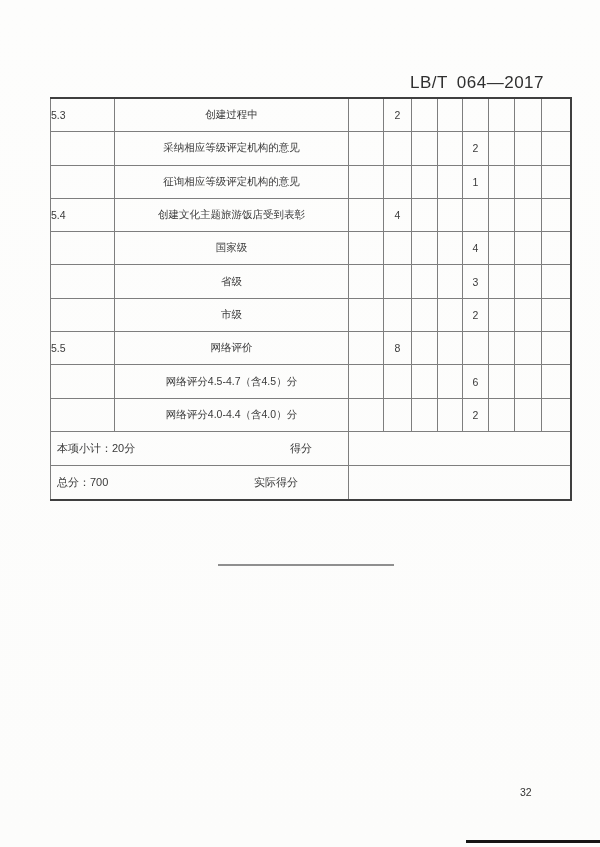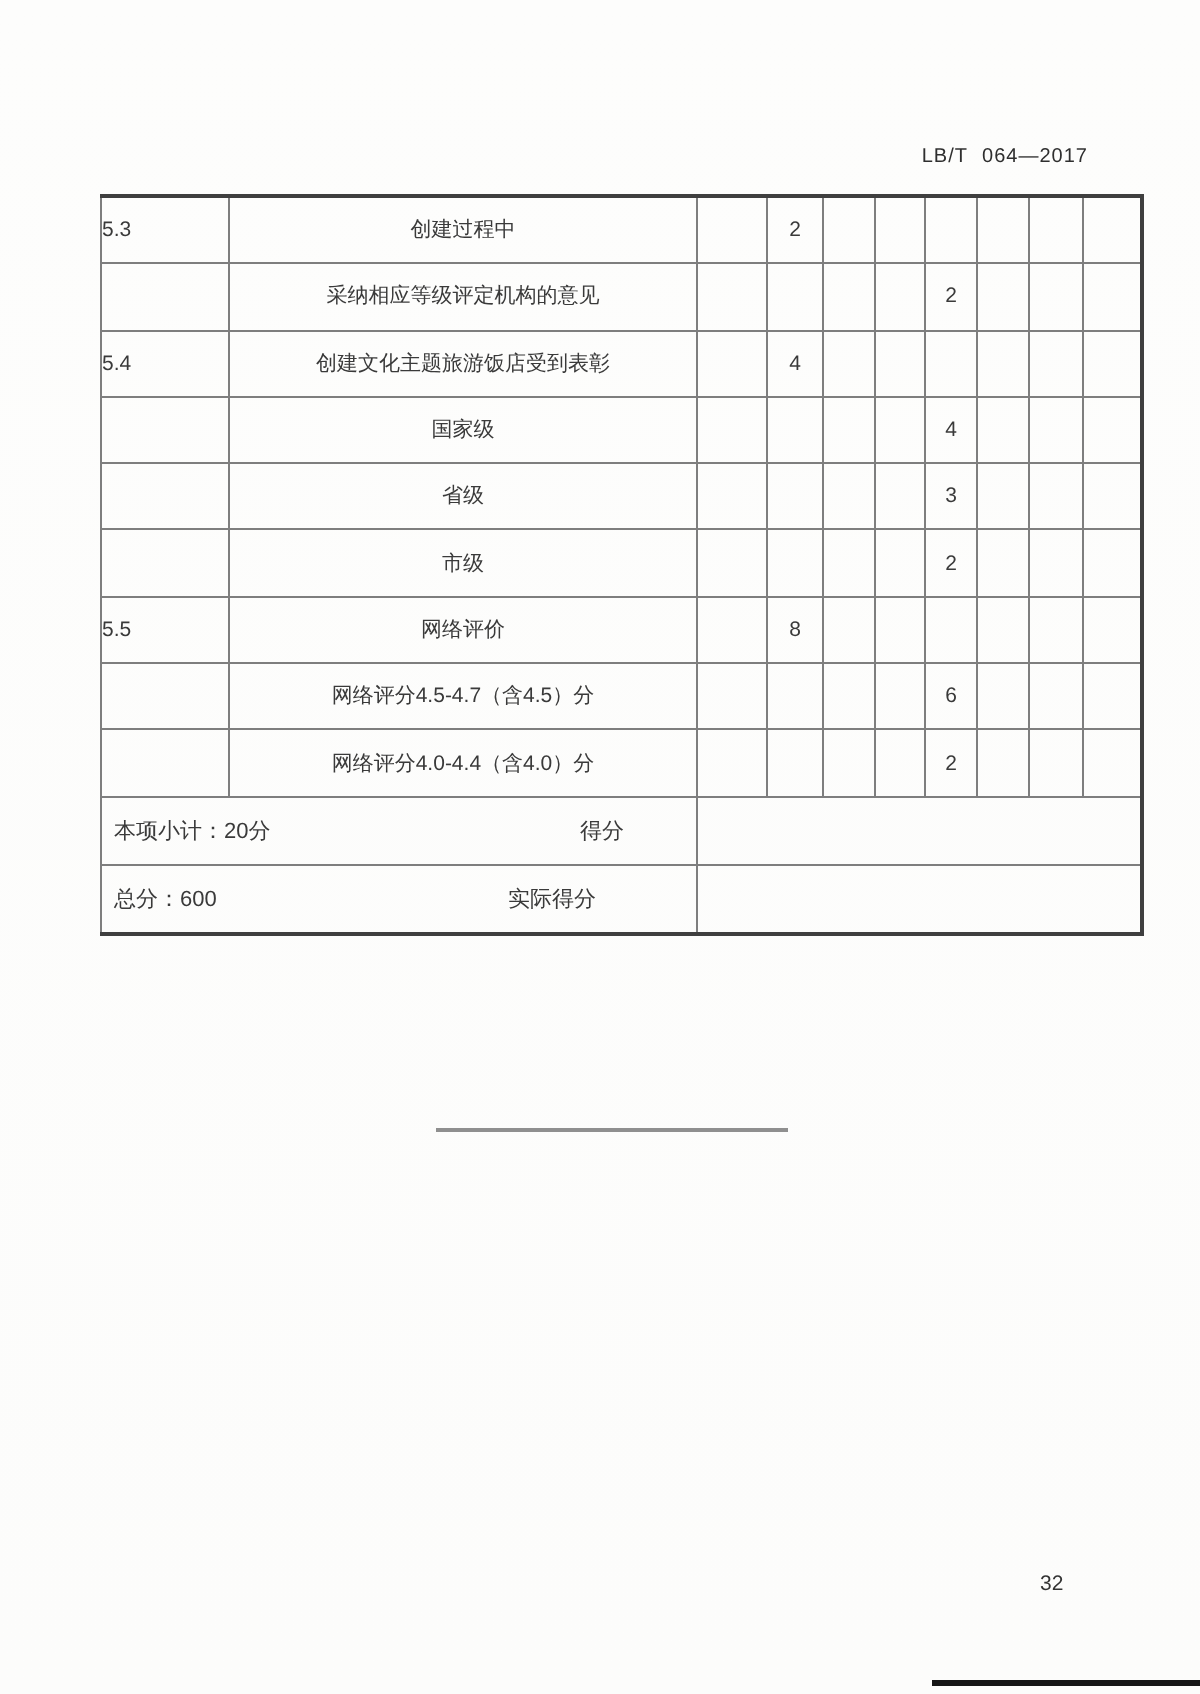--- a/index.html
+++ b/index.html
@@ -11,21 +11,21 @@
     position: relative;
     overflow: hidden;
   }
   .page {
     position: absolute; inset: 0;
     background: linear-gradient(180deg, #fdfdfc 0%, #fcfcfb 100%);
   }
   .std-code {
     position: absolute;
     top: 73px; right: 56px;
-    font-size: 10px;
+    font-size: 17px;
     letter-spacing: 0.5px;
     word-spacing: 4px;
     color: #2f2f2f;
   }
   table.score-table {
     position: absolute;
     left: 50px; top: 97px;
     width: 520px;
     border-collapse: collapse;
     table-layout: fixed;
@@ -112,20 +112,32 @@
         <td class="c-s"></td>
         <td class="c-s"></td>
         <td class="c-s"></td>
         <td class="c-s"></td>
         <td class="c-s">2</td>
         <td class="c-s"></td>
         <td class="c-s"></td>
         <td class="c-s"></td>
       </tr>
       <tr>
+        <td class="c-num"></td>
+        <td class="c-desc">征询相应等级评定机构的意见</td>
+        <td class="c-s"></td>
+        <td class="c-s"></td>
+        <td class="c-s"></td>
+        <td class="c-s"></td>
+        <td class="c-s">1</td>
+        <td class="c-s"></td>
+        <td class="c-s"></td>
+        <td class="c-s"></td>
+      </tr>
+      <tr>
         <td class="c-num">5.4</td>
         <td class="c-desc">创建文化主题旅游饭店受到表彰</td>
         <td class="c-s"></td>
         <td class="c-s">4</td>
         <td class="c-s"></td>
         <td class="c-s"></td>
         <td class="c-s"></td>
         <td class="c-s"></td>
         <td class="c-s"></td>
         <td class="c-s"></td>
@@ -207,21 +219,21 @@
           <div class="merged-inner">
             <span>本项小计：20分</span>
             <span>得分</span>
           </div>
         </td>
         <td colspan="8"></td>
       </tr>
       <tr class="bottom-row">
         <td colspan="2">
           <div class="merged-inner total">
-            <span>总分：600</span>
+            <span>总分：700</span>
             <span>实际得分</span>
           </div>
         </td>
         <td colspan="8"></td>
       </tr>
     </tbody>
   </table>
 
   <div class="divider-line"></div>
 

